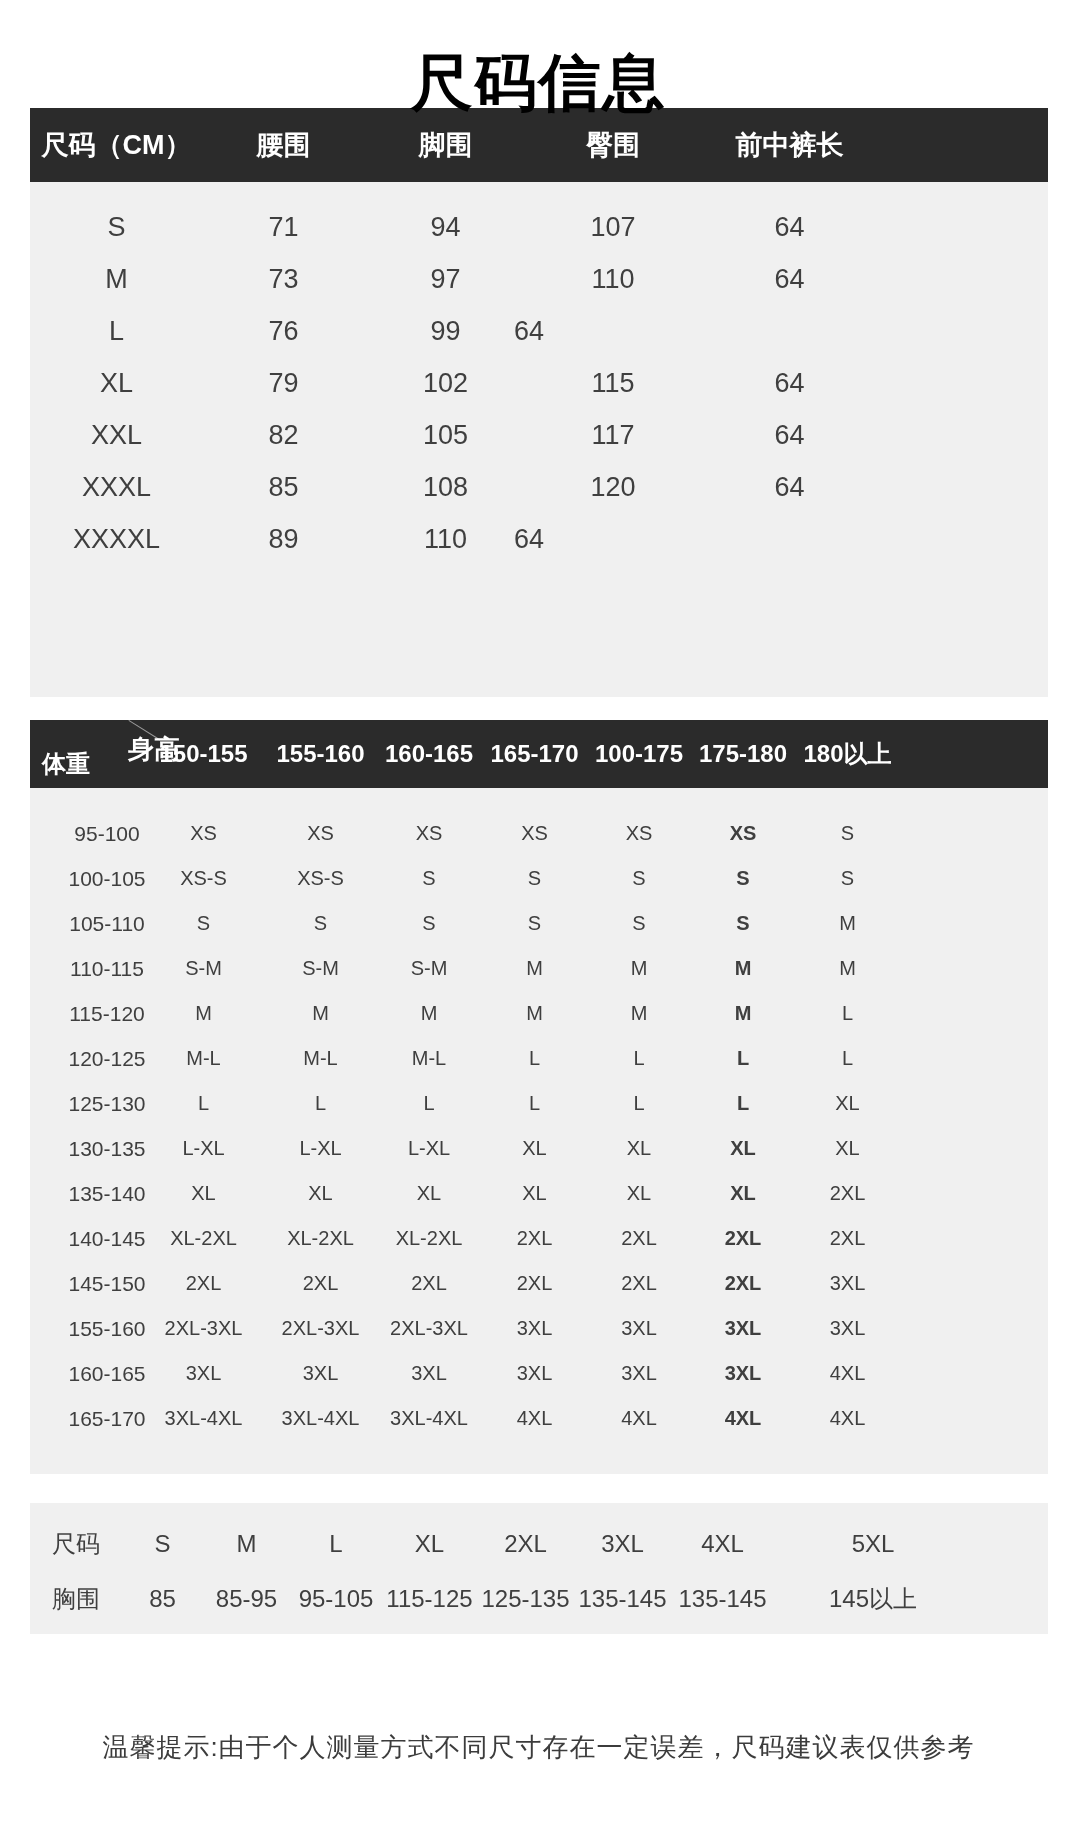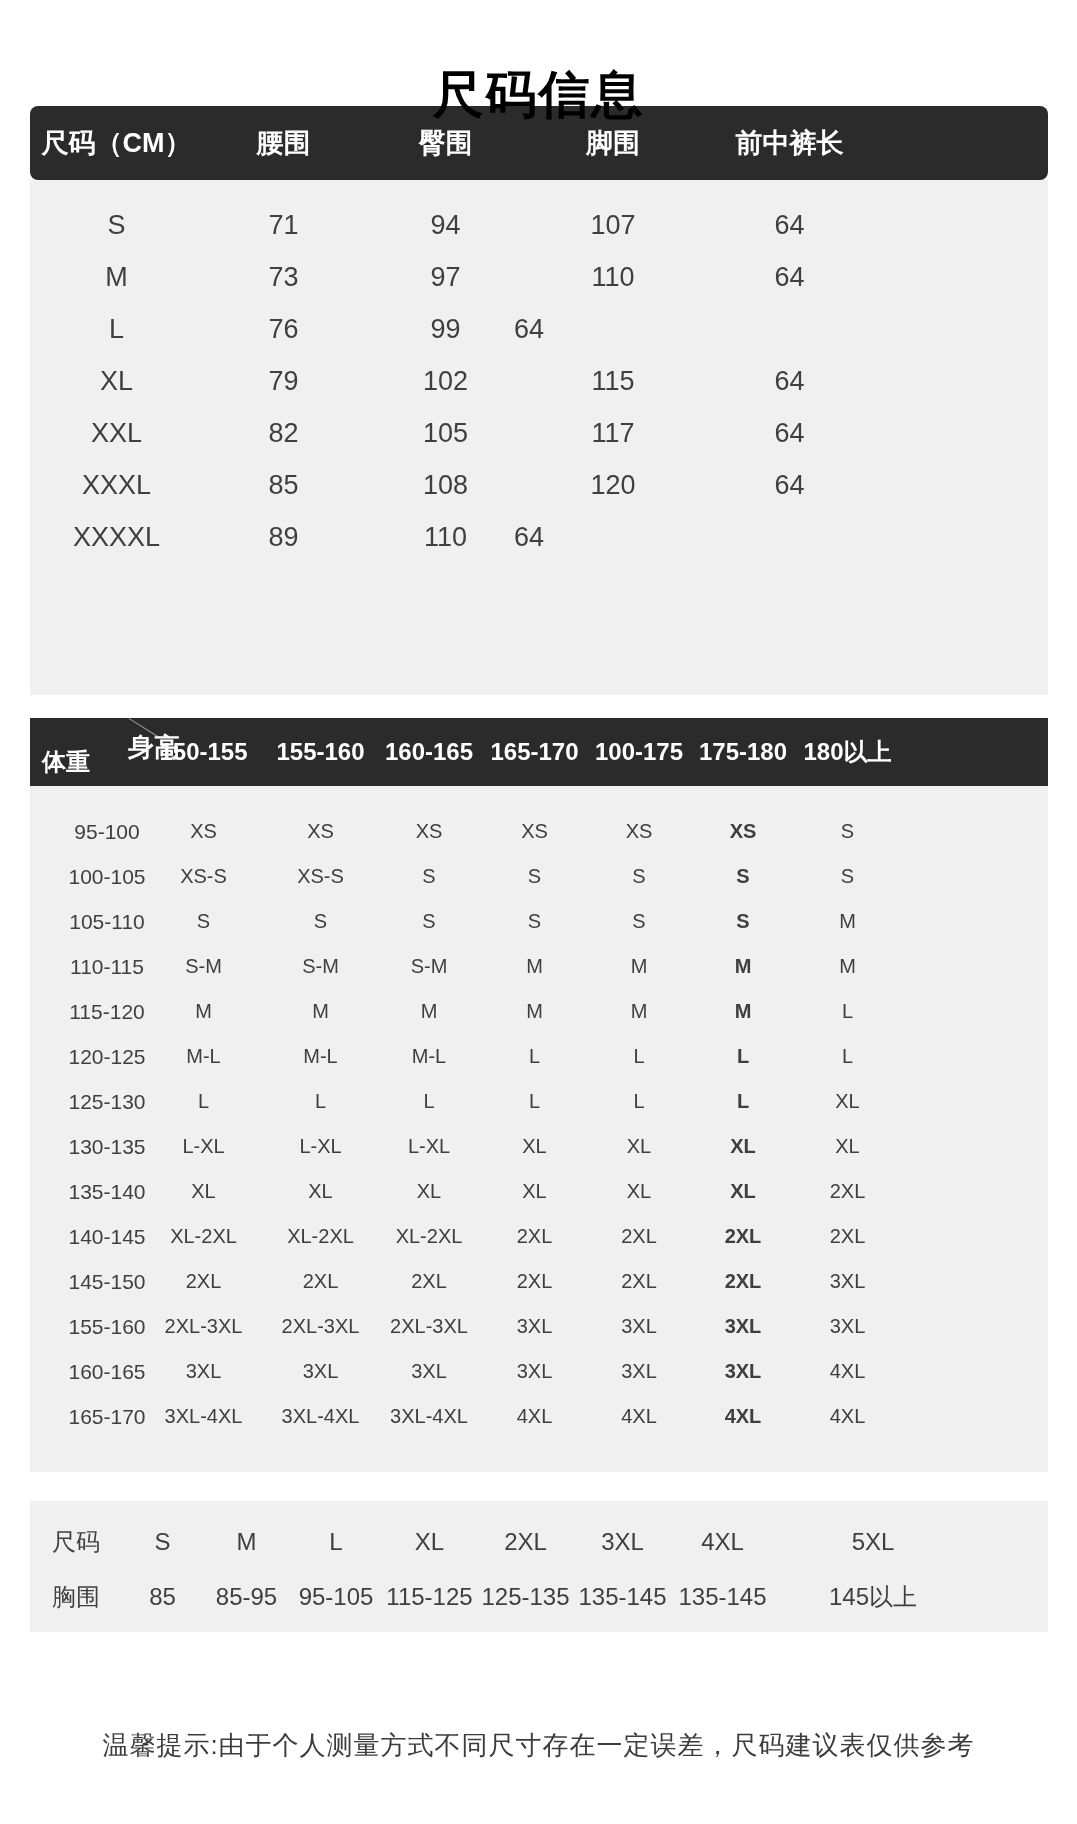--- a/index.html
+++ b/index.html
@@ -15,44 +15,44 @@
     font-family:"Liberation Sans","DejaVu Sans",sans-serif;
     color:var(--body-text);
   }
   .page{
     width:1077px;
     min-height:1824px;
     background:#ffffff;
     position:relative;
   }
   .page-title{
-    margin:12px;
+    margin:0;
     padding-top:58px;
-    height:82px;
+    height:108px;
     text-align:center;
-    font-size:51px;
+    font-size:62px;
     line-height:50px;
     font-weight:700;
     color:var(--title-text);
     letter-spacing:2px;
   }
   .table-wrap{
     width:1018px;
     margin-left:30px;
   }
   .grid{display:grid;}
   .cell{
     display:flex;
     align-items:center;
     justify-content:center;
     height:100%;
     white-space:nowrap;
   }
   
-  .t1-cols{grid-template-columns:173px 161px 163px 172px 1fr;border-radius:8px;}
+  .t1-cols{grid-template-columns:173px 161px 163px 172px 1fr;}
   .t1-header{
     height:74px;
     background:var(--header-bg);
     color:var(--header-text);
     font-size:27px;
     font-weight:600;
   }
   .t1-body{
     background:var(--panel-bg);
     padding:19px 0 132px 0;
@@ -127,22 +127,22 @@
 <body>
 
 <div class="page">
 
   <h1 class="page-title">尺码信息</h1>
 
   <section class="table-wrap">
     <div class="grid t1-cols t1-header">
         <div class="cell">尺码（CM）</div>
         <div class="cell">腰围</div>
+        <div class="cell">脚围</div>
         <div class="cell">臀围</div>
-        <div class="cell">脚围</div>
         <div class="cell">前中裤长</div>
       </div>
     <div class="t1-body">
         <div class="grid t1-cols">
           <div class="cell">S</div>
           <div class="cell">71</div>
           <div class="cell">94</div>
           <div class="cell">107</div>
           <div class="cell">64</div>
         </div>

